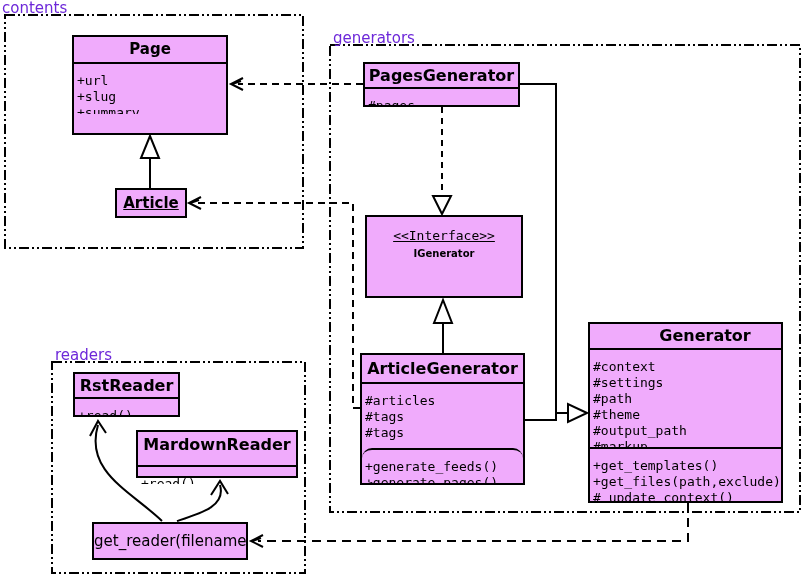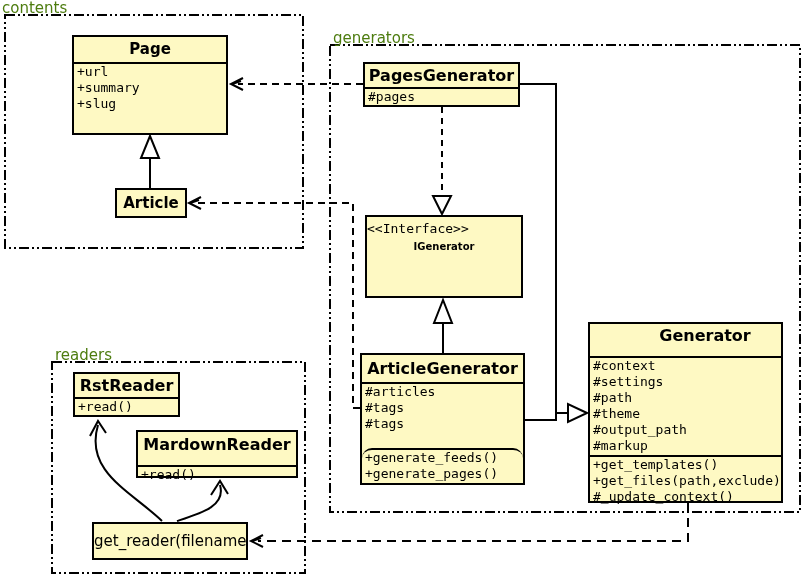--- a/index.html
+++ b/index.html
@@ -1,30 +1,30 @@
 <!DOCTYPE html>
 <html><head>
 <meta charset="utf-8">
 <style>
   html,body{margin:0;padding:0;background:#fff;}
   .canvas{position:relative;width:803px;height:579px;background:#fff;overflow:hidden;
           font-family:"DejaVu Sans", sans-serif;}
   .layer{position:absolute;left:0;top:0;width:803px;height:579px;}
-  .pkg-label{position:absolute;font-size:15px;color:#4d7c0f;line-height:15px;white-space:nowrap;}
-  .cls{position:absolute;background:#fef9c3;border:2px solid #000;box-sizing:border-box;}
+  .pkg-label{position:absolute;font-size:15px;color:#6d28d9;line-height:15px;white-space:nowrap;}
+  .cls{position:absolute;background:#f0abfc;border:2px solid #000;box-sizing:border-box;}
   .sec{box-sizing:border-box;overflow:hidden;border-top:2px solid #000;}
   .sec.first{border-top:none;}
   .cls-title{font-weight:bold;font-size:16px;text-align:center;white-space:nowrap;}
   .cls-title.small{font-size:15px;}
   .stereotype{font-family:"DejaVu Sans Mono", monospace;font-weight:normal;font-size:13px;
-              line-height:17px;padding-top:3px;}
+              text-align:center;line-height:17px;padding-top:10px;text-decoration:underline;}
   .iface-name{font-weight:bold;font-size:10px;text-align:center;line-height:20px;}
   .member{font-family:"DejaVu Sans Mono", monospace;font-size:13px;line-height:16px;
           padding:0 3px;white-space:pre;}
-  .sec .member:first-child{padding-top:0;}
+  .sec .member:first-child{padding-top:9px;}
   .plainbox-text{font-size:15px;text-align:center;white-space:nowrap;}
 </style>
 </head>
 <body>
 
 <div class="canvas">
 
   <svg class="layer" width="803" height="579" viewBox="0 0 803 579">
 
     <rect x="5" y="15" width="298" height="233" fill="none" stroke="#000" stroke-width="2" stroke-dasharray="10 3 2 3 2 3"></rect>
@@ -61,27 +61,27 @@
   </svg>
 
   <div class="pkg-label" style="left:2px;top:1px;">contents</div>
   <div class="pkg-label" style="left:333px;top:31px;">generators</div>
   <div class="pkg-label" style="left:55px;top:348px;">readers</div>
 
   <div class="cls" style="left:72px;top:35px;width:156px;height:100px;">
     <div class="sec first cls-title small" style="height:25px;line-height:25px;">Page</div>
     <div class="sec" style="height:52px;">
       <div class="member">+url</div>
+      <div class="member">+slug</div>
       <div class="member">+summary</div>
-      <div class="member">+slug</div>
     </div>
   </div>
 
   <div class="cls" style="left:115px;top:188px;width:72px;height:30px;">
-    <div class="sec first cls-title small" style="height:26px;line-height:26px;">Article</div>
+    <div class="sec first cls-title small" style="height:26px;line-height:26px;text-decoration:underline;">Article</div>
   </div>
 
   <div class="cls" style="left:363px;top:62px;width:157px;height:45px;">
     <div class="sec first cls-title" style="height:23px;line-height:23px;">PagesGenerator</div>
     <div class="sec" style="height:18px;">
       <div class="member">#pages</div>
     </div>
   </div>
 
   <div class="cls" style="left:365px;top:215px;width:158px;height:83px;">
@@ -98,21 +98,21 @@
       <div class="member">#tags</div>
       <div class="member">#tags</div>
     </div>
     <div class="sec" style="height:35px;border-radius:10px;">
       <div class="member">+generate_feeds()</div>
       <div class="member">+generate_pages()</div>
     </div>
   </div>
 
   <div class="cls" style="left:588px;top:322px;width:195px;height:181px;">
-    <div class="sec first cls-title" style="height:32px;line-height:24px;margin-left:39px;">Generator</div>
+    <div class="sec first cls-title" style="height:24px;line-height:24px;margin-left:39px;">Generator</div>
     <div class="sec" style="height:99px;">
       <div class="member">#context</div>
       <div class="member">#settings</div>
       <div class="member">#path</div>
       <div class="member">#theme</div>
       <div class="member">#output_path</div>
       <div class="member">#markup</div>
     </div>
     <div class="sec" style="height:54px;">
       <div class="member">+get_templates()</div>

